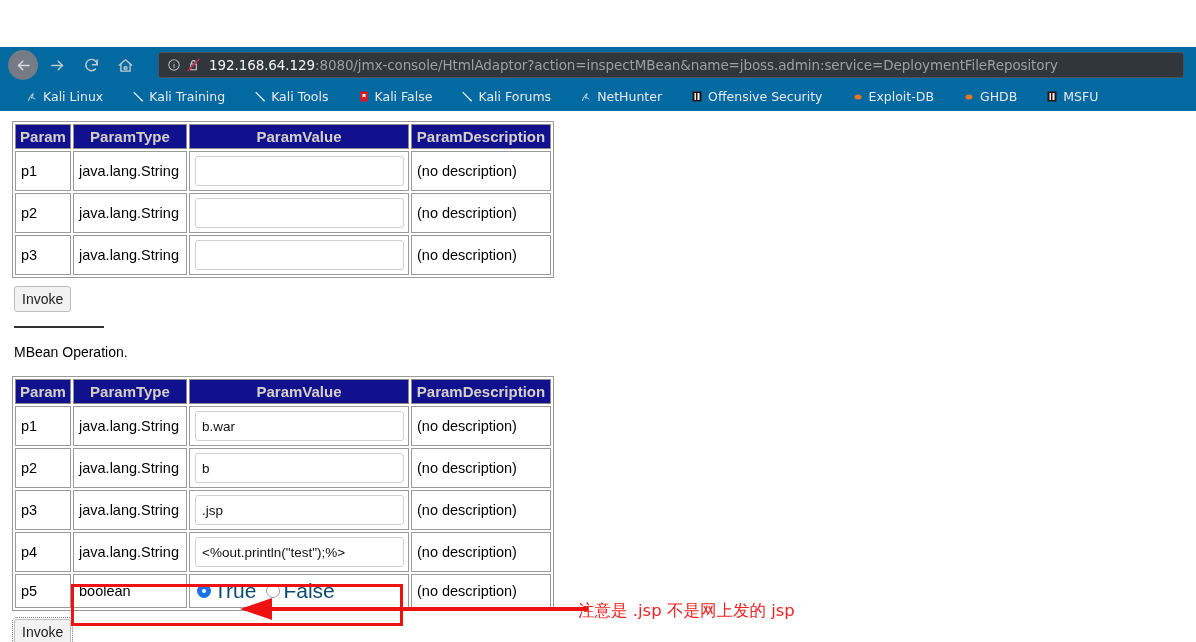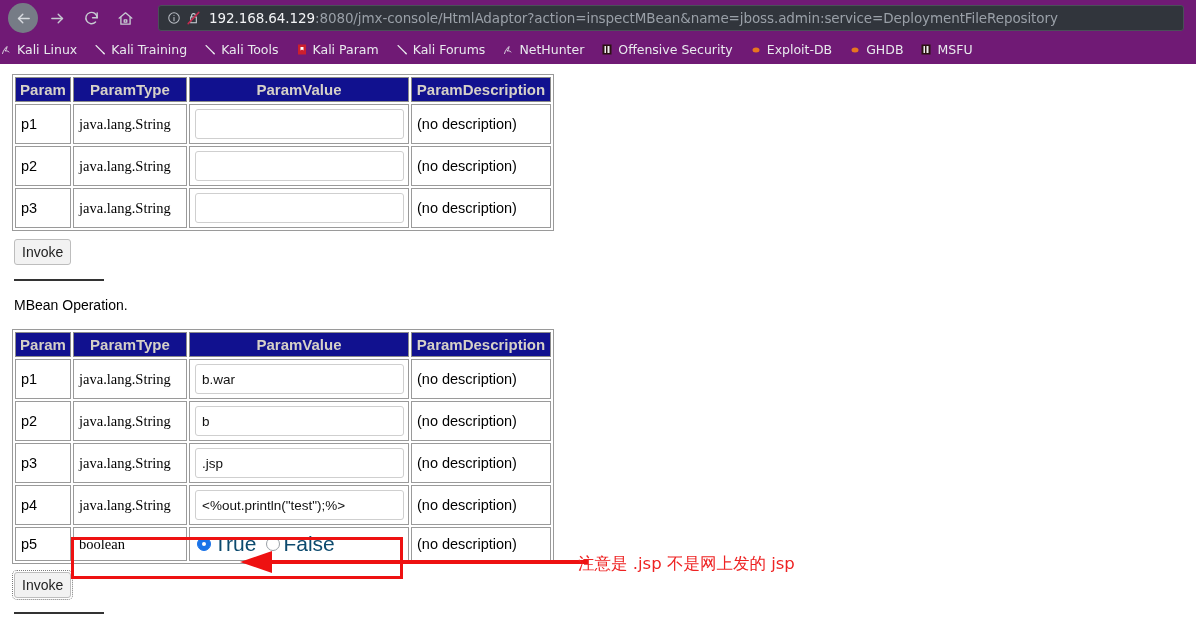--- a/index.html
+++ b/index.html
@@ -6,24 +6,25 @@
   html, body {
     margin: 0; padding: 0;
     width: 1196px; height: 642px;
     background: #ffffff;
     font-family: "Liberation Sans", sans-serif;
     overflow: hidden;
   }
 
   
   #browser-chrome {
-    background: #701a75;
+    background: #0369a1;
     height: 64px;
     width: 1196px;
     position: relative;
+    margin-top: 47px;
   }
   #nav-bar {
     height: 36px;
     display: flex;
     align-items: center;
     padding: 0 8px;
   }
   .nav-btn {
     width: 30px; height: 30px;
     display: flex; align-items: center; justify-content: center;
@@ -56,22 +57,22 @@
     color: #9aa0a8;
     white-space: nowrap;
     letter-spacing: -0.1px;
   }
   #url-text .host { color: #f2f3f5; }
 
   #bookmarks-bar {
     height: 26px;
     display: flex;
     align-items: center;
-    padding-left: 0;
-    gap: 0px;
+    padding-left: 26px;
+    gap: 12px;
   }
   .bookmark {
     display: flex;
     align-items: center;
     color: #e8eaed;
     font-family: "DejaVu Sans", sans-serif;
     font-size: 12.5px;
     margin-right: 17px;
     white-space: nowrap;
   }
@@ -109,21 +110,21 @@
   table.jmx td {
     border: 1px solid #9a9a9a;
     font-size: 14.5px;
     color: #000;
     padding: 4px 4px 4px 5px;
     vertical-align: middle;
     height: 34px;
     background: #fff;
   }
   td.c-param  { width: 56px; }
-  td.c-type   { width: 114px; white-space: nowrap; font-family: Liberation Serif, serif; }
+  td.c-type   { width: 114px; white-space: nowrap; }
   td.c-value  { width: 220px; padding: 2px 4px; }
   td.c-desc   { width: 140px; white-space: nowrap; }
   th.c-param  { width: 56px; }
   th.c-type   { width: 114px; }
   th.c-value  { width: 220px; }
   th.c-desc   { width: 140px; }
 
   input.txt {
     width: 100%;
     height: 30px;
@@ -293,21 +294,21 @@
       <span>Kali Tools</span>
     </div>
 
     <div class="bookmark">
       <span class="bm-icon">
         <svg width="12" height="13" viewBox="0 0 24 24">
           <rect x="4" y="2" width="16" height="20" fill="#cc1f2d"></rect>
           <path d="M9 7h6v7l-3-2-3 2z" fill="#ffffff"></path>
         </svg>
       </span>
-      <span>Kali Param</span>
+      <span>Kali False</span>
     </div>
 
     <div class="bookmark">
       <span class="bm-icon">
         <svg width="12" height="13" viewBox="0 0 24 24" fill="none" stroke="#e8eaed" stroke-width="2.2" stroke-linecap="round">
           <line x1="4" y1="4" x2="19" y2="19"></line>
             <path d="M19 19l1.5 1.5" stroke-width="3"></path>
         </svg>
       </span>
       <span>Kali Forums</span>

